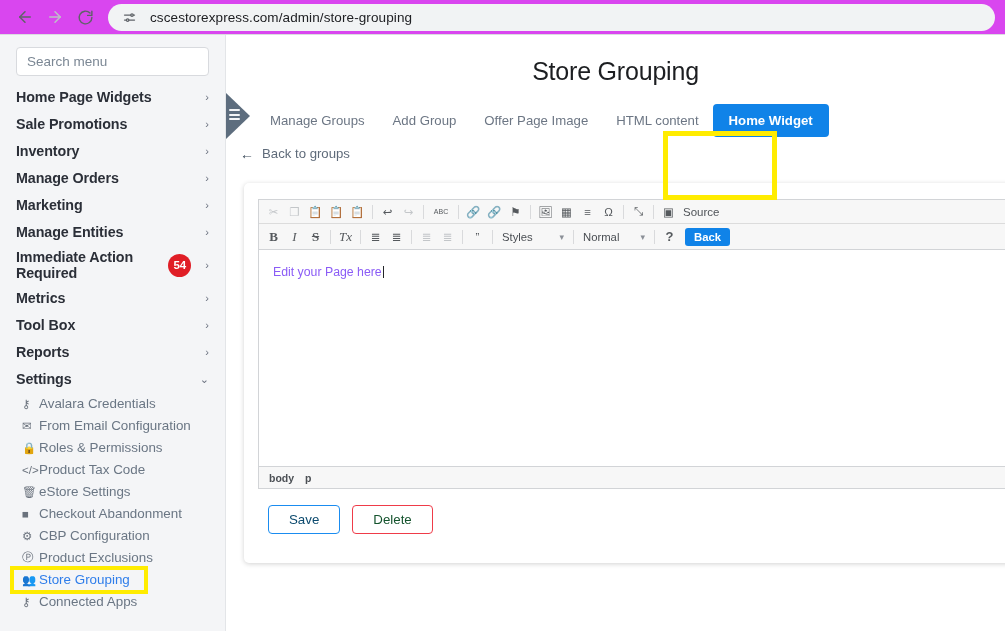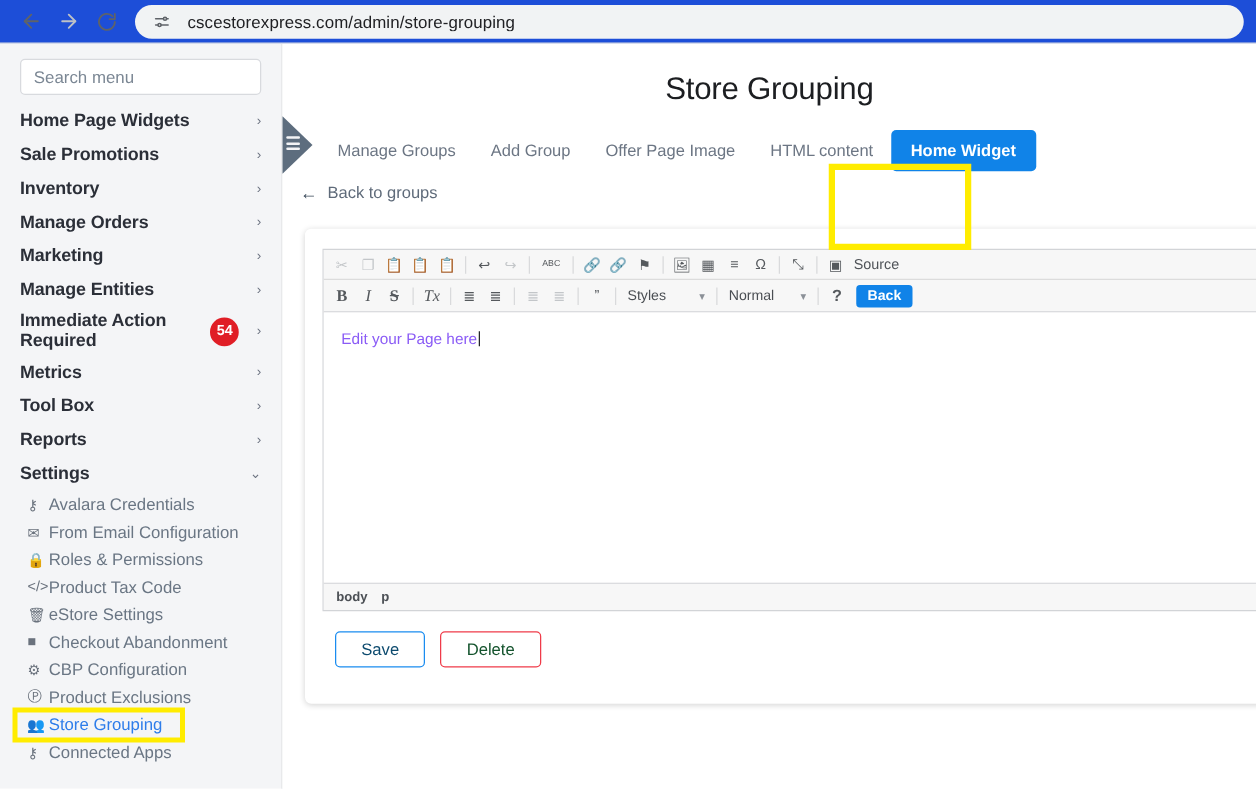--- a/index.html
+++ b/index.html
@@ -7,21 +7,21 @@
     margin: 0; padding: 0;
     width: 1005px; height: 631px;
     overflow: hidden;
     font-family: "Liberation Sans", sans-serif;
     background: #ffffff;
   }
 
   
   #browser-bar {
     height: 35px;
-    background: #1d4ed8;
+    background: #d946ef;
     display: flex;
     align-items: center;
     padding: 16px 10px;
     border-bottom: 1px solid #dadce0;
   }
   .nav-btn {
     width: 30px; height: 30px;
     display: flex; align-items: center; justify-content: center;
     border-radius: 50%;
     flex: 0 0 auto;

